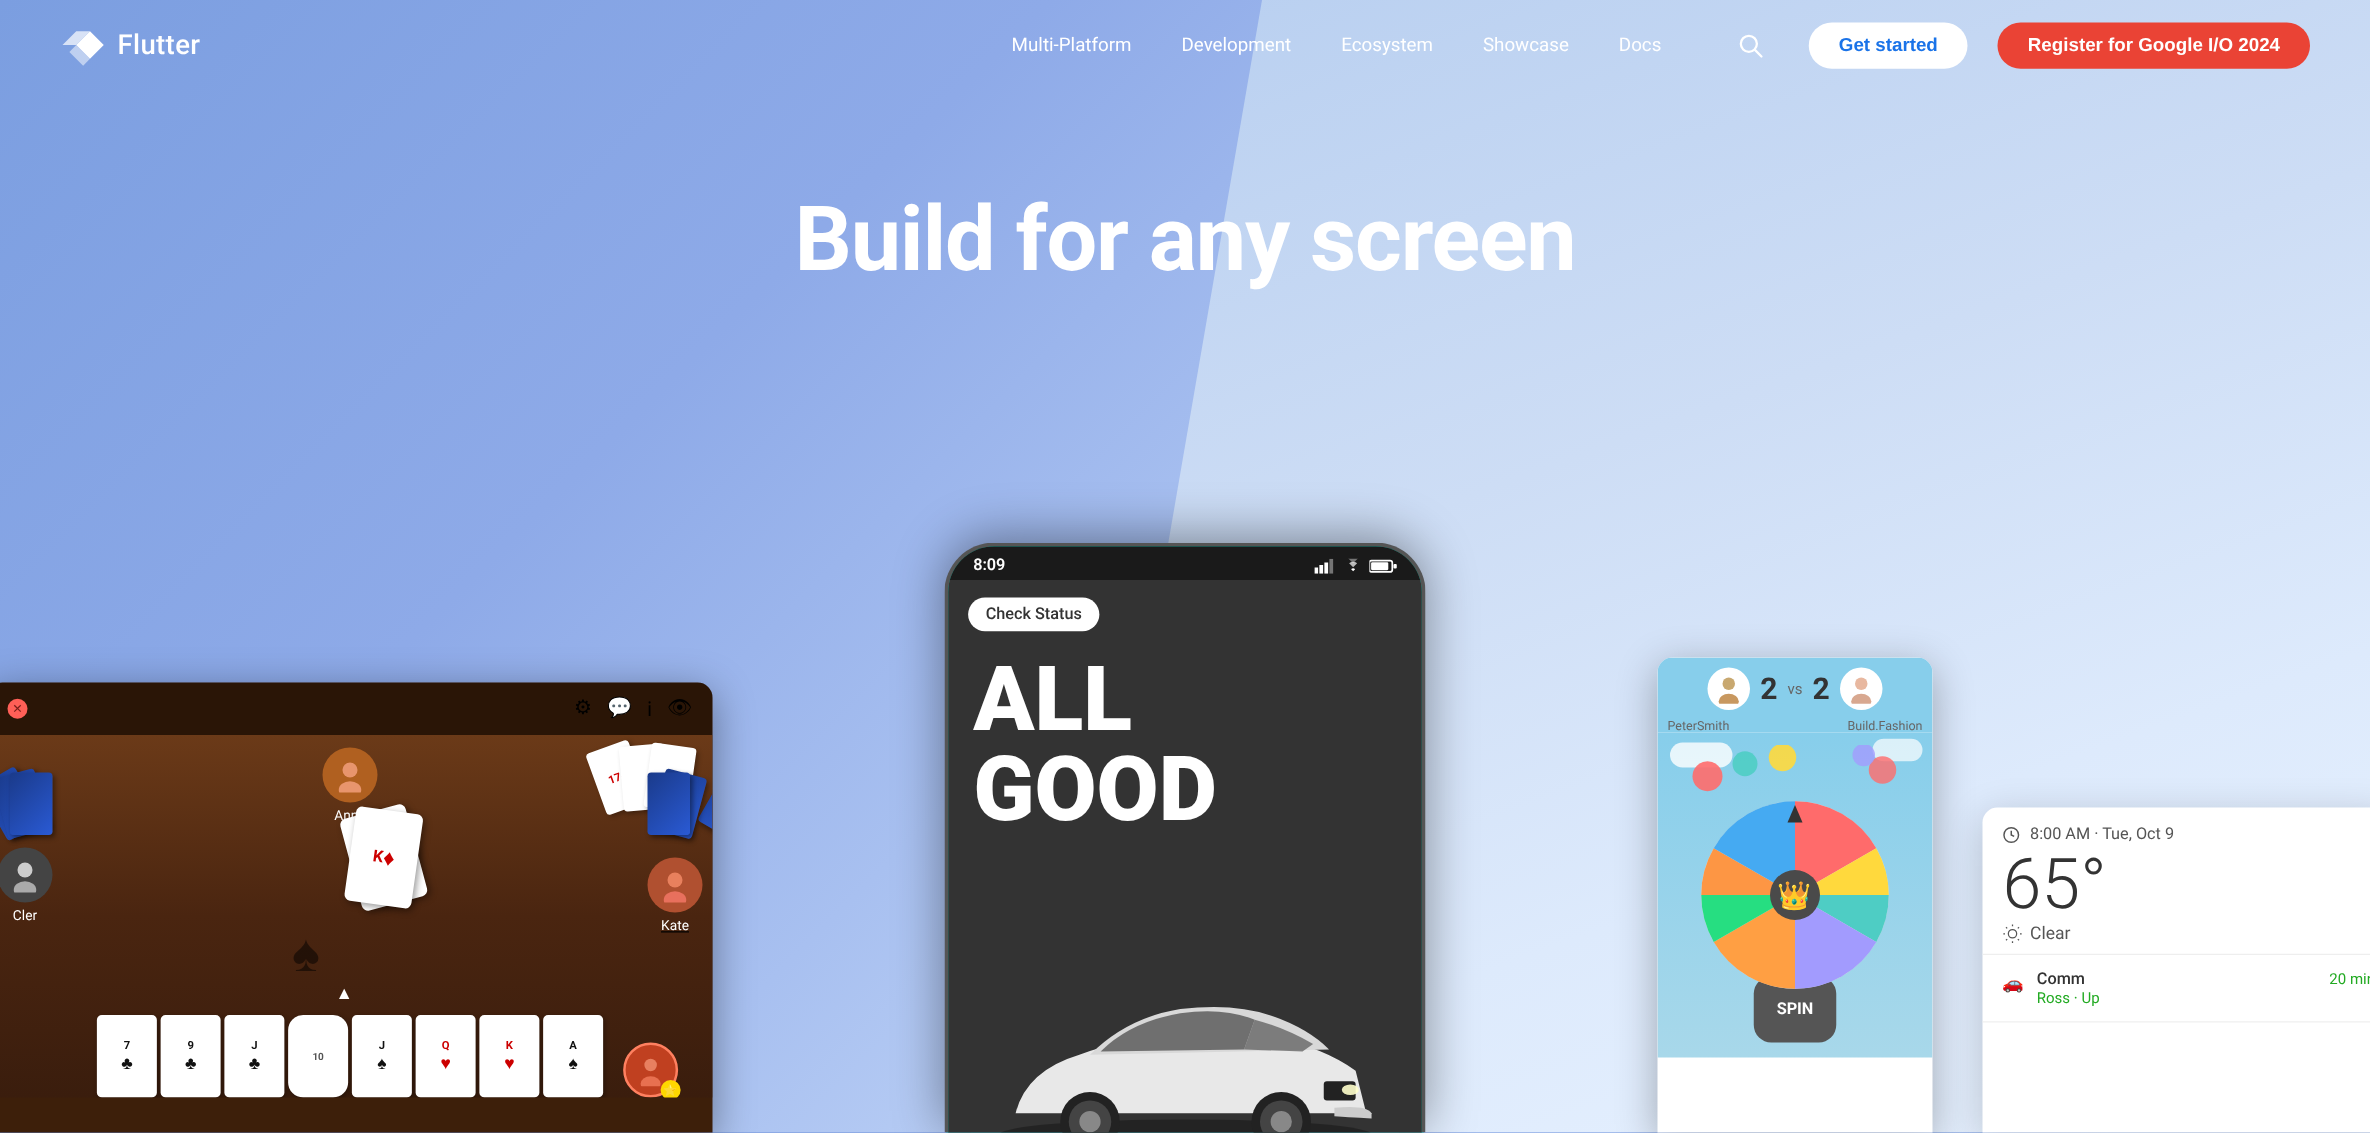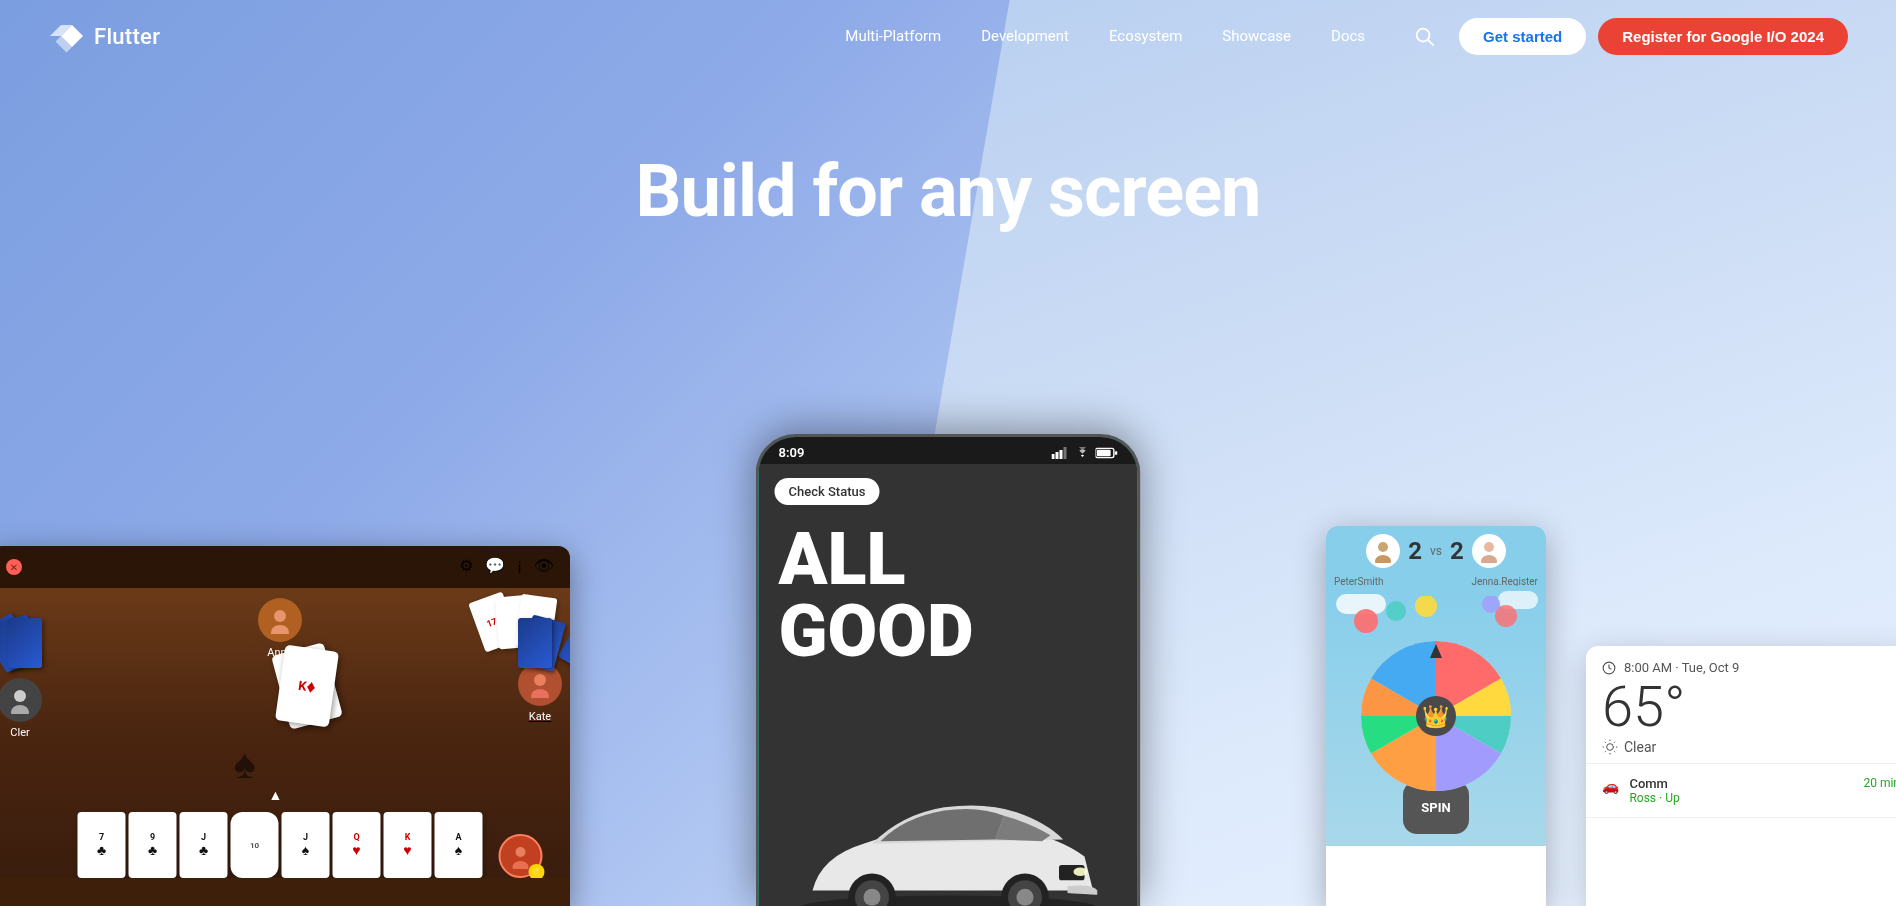--- a/index.html
+++ b/index.html
@@ -31,21 +31,21 @@
     }
 
     
     .navbar {
       position: relative;
       z-index: 10;
       display: flex;
       align-items: center;
       padding: 0 48px;
       height: 72px;
-      gap: 0;
+      gap: 12px;
     }
 
     .logo-area {
       display: flex;
       align-items: center;
       gap: 10px;
       margin-right: auto;
     }
 
     .flutter-icon {
@@ -463,21 +463,21 @@
       <div class="player-avatar" style="top:90px; left:8px;">
         <div class="avatar-circle" style="background:#444;">
           <svg width="28" height="28" viewBox="0 0 28 28">
               <circle cx="14" cy="10" r="6" fill="#ccc"></circle>
               <ellipse cx="14" cy="26" rx="9" ry="7" fill="#aaa"></ellipse>
             </svg>
         </div>
         <div class="avatar-name">Cler</div>
       </div>
 
-      <div class="player-avatar" style="top:74px; right:8px;text-decoration:underline;">
+      <div class="player-avatar" style="top:98px; right:8px;text-decoration:underline;">
         <div class="avatar-circle" style="background:#b05030;">
           <svg width="28" height="28" viewBox="0 0 28 28">
               <circle cx="14" cy="10" r="6" fill="#e8805d"></circle>
               <ellipse cx="14" cy="26" rx="9" ry="7" fill="#e8705d"></ellipse>
             </svg>
         </div>
         <div class="avatar-name">Kate</div>
       </div>
 
       <div style="position:absolute; top:60px; left:50%; transform:translateX(-50%); display:flex; gap:12px;">
@@ -636,21 +636,21 @@
         <span style="font-size:24px; font-weight:bold; color:#333;">2</span>
         <div style="width:34px; height:34px; border-radius:50%; background:white; overflow:hidden; display:flex; align-items:center; justify-content:center;">
           <svg width="24" height="24" viewBox="0 0 24 24">
               <circle cx="12" cy="8" r="5" fill="#e8b8a0"></circle>
               <ellipse cx="12" cy="22" rx="8" ry="6" fill="#d8a890"></ellipse>
             </svg>
         </div>
       </div>
       <div style="font-size:10px; color:#666; text-align:right; display:flex; justify-content:space-between; padding:0 8px;gap:17px;">
         <span>PeterSmith</span>
-        <span>Jenna.Register</span>
+        <span>Build.Fashion</span>
       </div>
     </div>
 
     <div class="spin-wheel-area">
 
       <div style="position:absolute; top:8px; left:10px; width:50px; height:20px; background:white; border-radius:20px; opacity:0.8;"></div>
       <div style="position:absolute; top:5px; right:8px; width:40px; height:18px; background:white; border-radius:20px; opacity:0.7;"></div>
 
       <div style="position:absolute; top:10px; left:50%; transform:translateX(-50%);">
         <svg width="180" height="60" viewBox="0 0 180 60">

